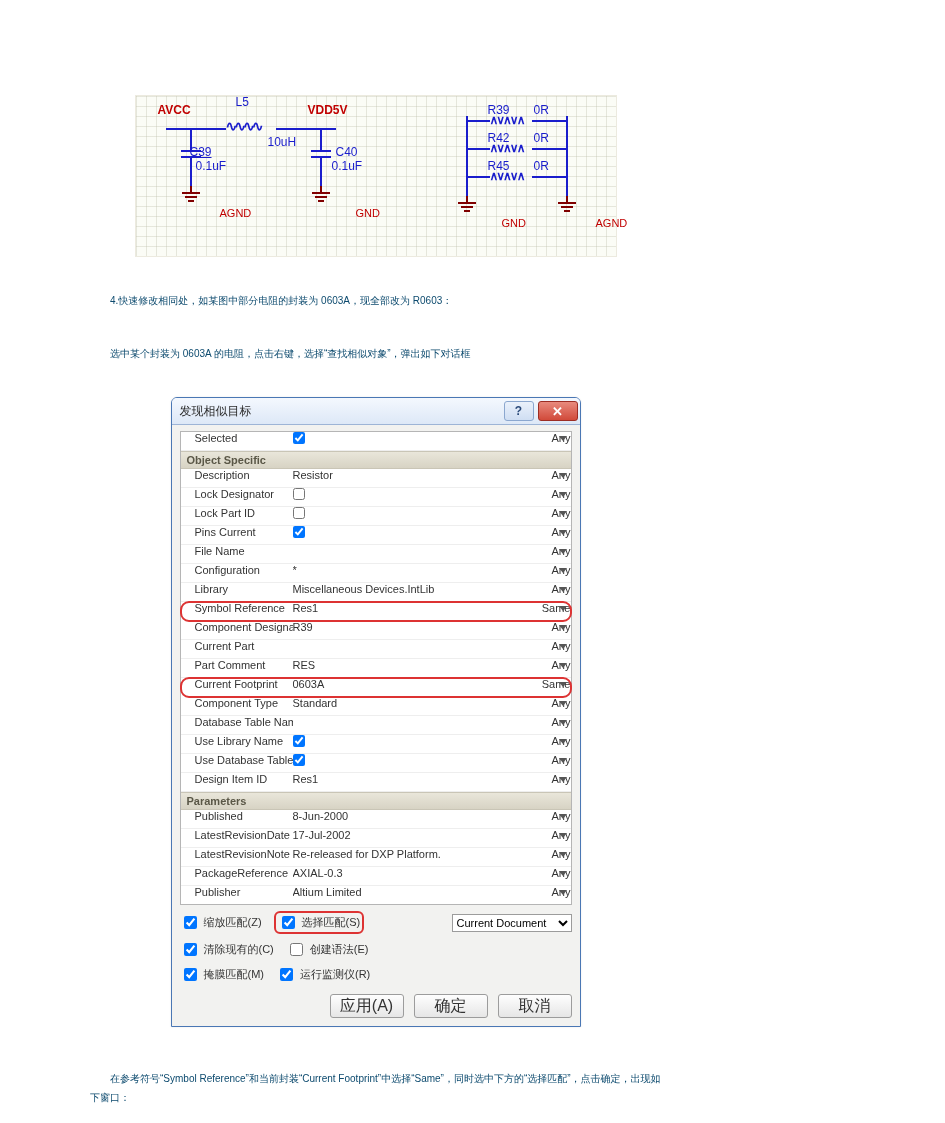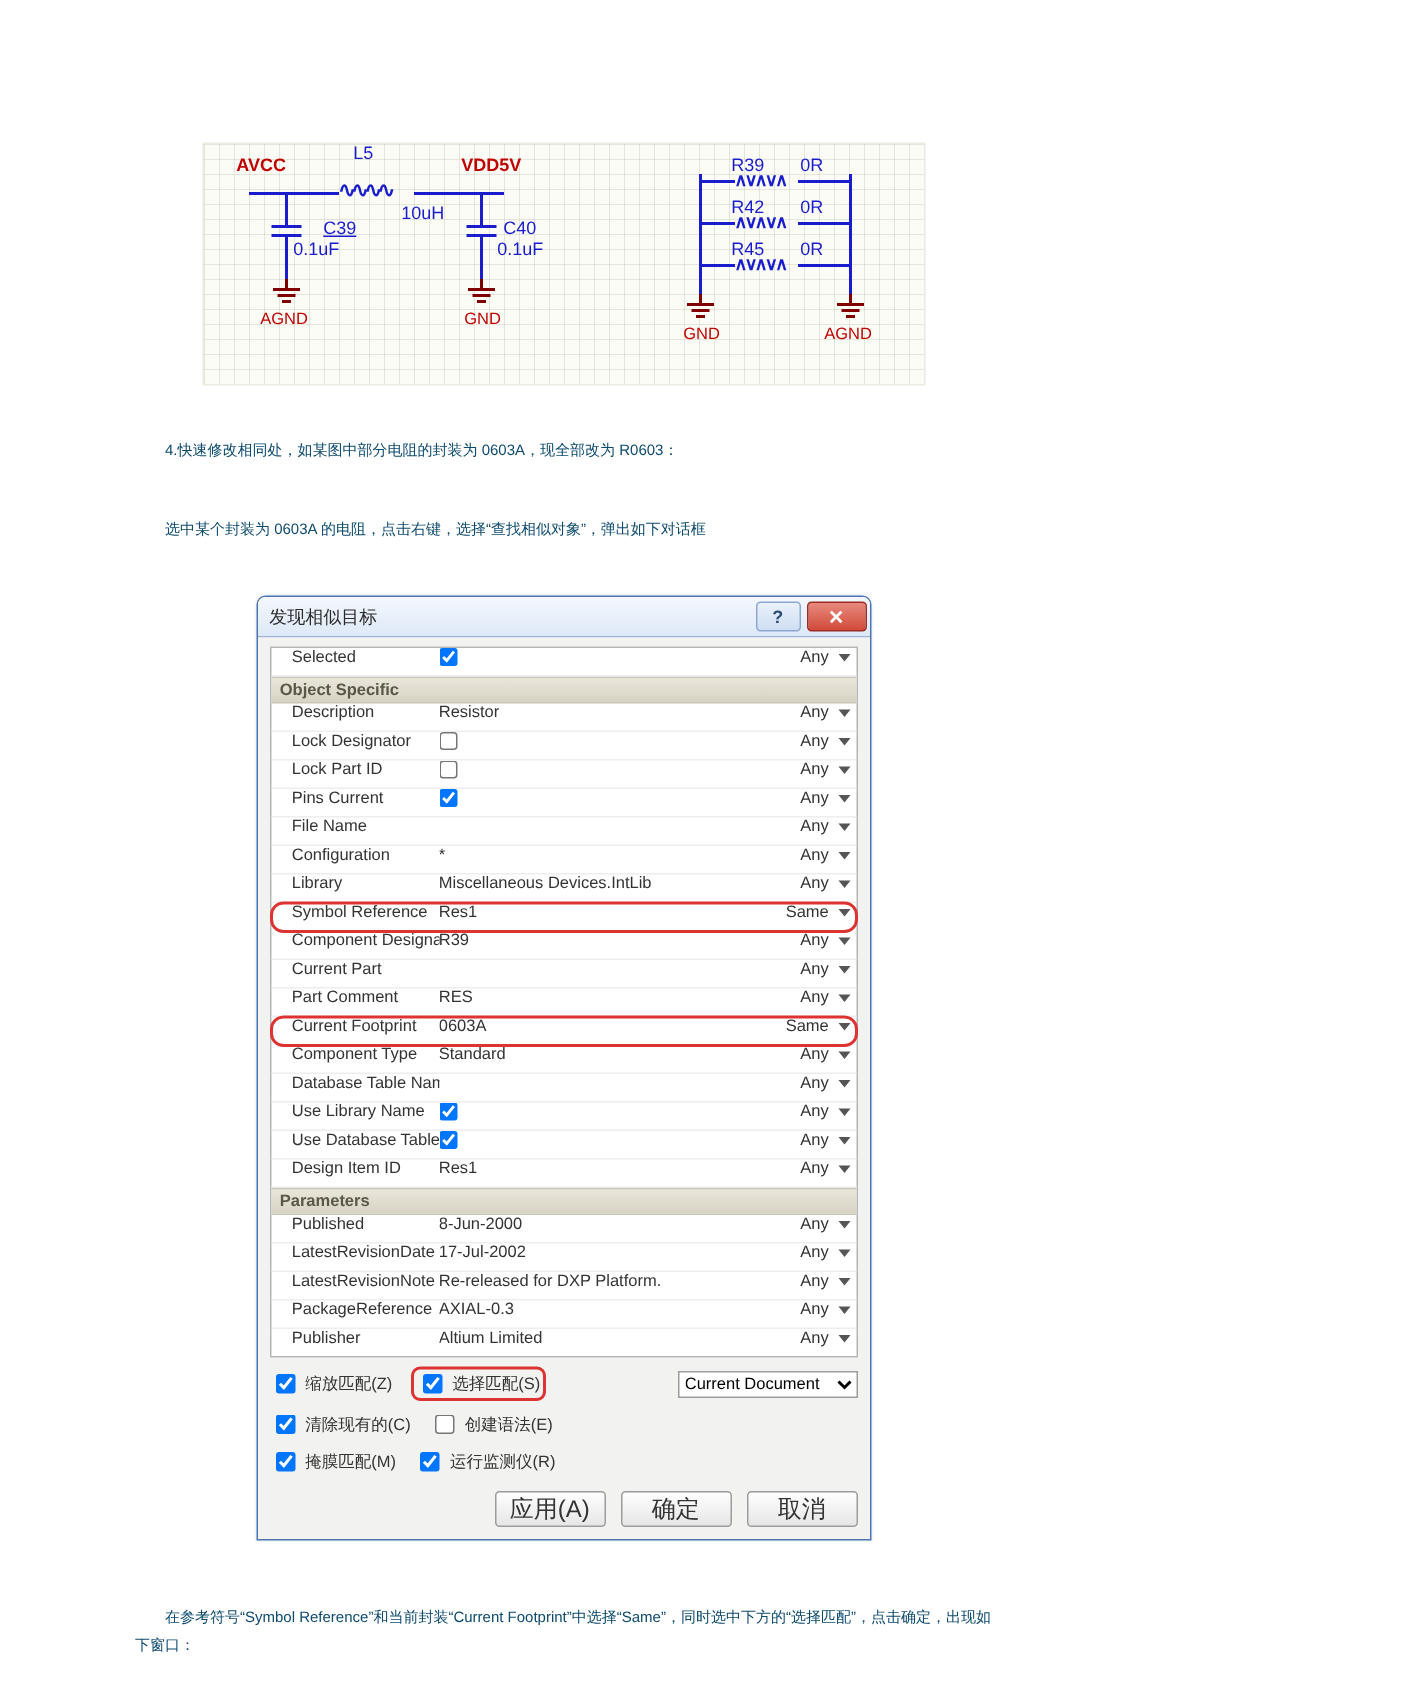--- a/index.html
+++ b/index.html
@@ -13,42 +13,42 @@
   .sch-text{position:absolute;font:12px/1 Arial;color:#1a1dcc;}
   .net{color:#c00000;font-weight:bold;}
   .wire{position:absolute;background:#1a1dcc;}
   .wire.h{height:2px;}
   .wire.v{width:2px;}
   .gnd-sym{position:absolute;width:20px;height:16px;}
   .gnd-sym .stem{position:absolute;left:9px;top:0;width:2px;height:6px;background:#800000;}
   .gnd-sym .b1{position:absolute;left:1px;top:6px;width:18px;height:2px;background:#800000;}
   .gnd-sym .b2{position:absolute;left:4px;top:10px;width:12px;height:2px;background:#800000;}
   .gnd-sym .b3{position:absolute;left:7px;top:14px;width:6px;height:2px;background:#800000;}
-  .gnd-label{position:absolute;font:11px/1 Arial;color:#c00000;}
+  .gnd-label{position:absolute;font:11px/1 Arial;color:#c00000;margin-left:46px;}
   .cap{position:absolute;width:20px;height:8px;}
   .cap .p1{position:absolute;left:0;top:0;width:20px;height:2px;background:#1a1dcc;}
   .cap .p2{position:absolute;left:0;top:6px;width:20px;height:2px;background:#1a1dcc;}
   .ind{position:absolute;height:12px;color:#1a1dcc;font:bold 14px/8px Arial;letter-spacing:-3px;}
   .res{position:absolute;height:10px;color:#1a1dcc;font:bold 12px/8px Arial;letter-spacing:-2px;}
   .body-text{font-size:10px;color:#0c4a6e;line-height:1.9;margin:34px 0 0 0;text-indent:2em;}
   .dialog-wrap{width:410px;margin:34px auto 0;}
   .dialog{border:1px solid #4a77b4;border-radius:6px 6px 0 0;overflow:hidden;font-family:"SimSun","Microsoft YaHei",Arial;box-shadow:0 0 2px rgba(0,0,0,.1);}
   .titlebar{height:26px;background:linear-gradient(#f4f8fe,#dde8f7);display:flex;align-items:center;padding:0 2px 0 8px;border-bottom:1px solid #9db4d6;}
   .titlebar .t{font-size:12px;color:#2b2b2b;}
   .titlebar .spacer{flex:1;}
   .titlebar .help{width:28px;height:18px;background:linear-gradient(#eaf1fb,#cfdef3);border:1px solid #8ba7cf;border-radius:3px;margin-right:4px;display:flex;align-items:center;justify-content:center;font:bold 12px/1 Arial;color:#2b4a7a;}
   .titlebar .close{width:38px;height:18px;background:linear-gradient(#e88a7d,#d14a3a);border:1px solid #9c2d24;border-radius:3px;display:flex;align-items:center;justify-content:center;color:#fff;font:bold 13px/1 Arial;}
   .dlg-body{background:#f2f2f0;padding:6px 8px 8px;}
   .grid-panel{background:#fff;border:1px solid #b5b5b5;font-size:11px;color:#333;}
   .grid-panel .hdr{background:linear-gradient(#e9e6da,#d7d3c4);color:#5a5747;font-weight:bold;padding:2px 6px;border-top:1px solid #c9c5b6;border-bottom:1px solid #c9c5b6;}
   .row{display:flex;align-items:flex-start;height:18px;border-bottom:1px solid #eee;position:relative;}
   .row:last-child{border-bottom:none;}
   .row .c1{width:112px;padding-left:14px;box-sizing:border-box;overflow:hidden;white-space:nowrap;}
   .row .c2{width:150px;overflow:hidden;white-space:nowrap;}
-  .row .c3{flex:1;text-align:right;padding-right:18px;}
+  .row .c3{flex:1;text-align:right;padding-right:0;}
   .row .chev{position:absolute;right:4px;top:4px;width:0;height:0;border-left:4px solid transparent;border-right:4px solid transparent;border-top:5px solid #555;}
   .row input[type=checkbox]{margin:0;width:12px;height:12px;}
   .circled{outline:2px solid #d33; border-radius:8px; outline-offset:-1px;}
   .checks-row{display:flex;align-items:center;gap:12px;font-size:11px;margin-top:6px;}
   .checks-row label{display:flex;align-items:center;gap:4px;}
   .doc-select{margin-left:auto;width:120px;height:18px;font-size:11px;background:#fff;border:1px solid #9c9c9c;}
   .circle-lbl{border:2px solid #d33;border-radius:6px;padding:0 2px;}
   .btn-row{display:flex;gap:10px;justify-content:flex-end;margin-top:10px;}
   .btn{min-width:72px;height:22px;font-size:16px;background:linear-gradient(#fefefe,#e6e6e6);border:1px solid #9c9c9c;border-radius:3px;display:flex;align-items:center;justify-content:center;}
 </style>
@@ -69,21 +69,21 @@
 
     <div class="sch-text" style="left:100px;top:0;">L5</div>
     <div class="sch-text" style="left:96px;top:40px;margin-left:36px;">10uH</div>
 
     <div class="wire v" style="left:54px;top:32px;height:22px;"></div>
     <div class="cap" style="left:45px;top:54px;">
         <div class="p1"></div>
         <div class="p2"></div>
       </div>
     <div class="wire v" style="left:54px;top:62px;height:28px;"></div>
-    <div class="sch-text" style="left:80px;top:50px;text-decoration:underline;">C39</div>
+    <div class="sch-text" style="left:54px;top:50px;text-decoration:underline;">C39</div>
     <div class="sch-text" style="left:60px;top:64px;">0.1uF</div>
 
     <div class="wire v" style="left:184px;top:32px;height:22px;"></div>
     <div class="cap" style="left:175px;top:54px;">
         <div class="p1"></div>
         <div class="p2"></div>
       </div>
     <div class="wire v" style="left:184px;top:62px;height:28px;"></div>
     <div class="sch-text" style="left:200px;top:50px;">C40</div>
     <div class="sch-text" style="left:196px;top:64px;">0.1uF</div>

